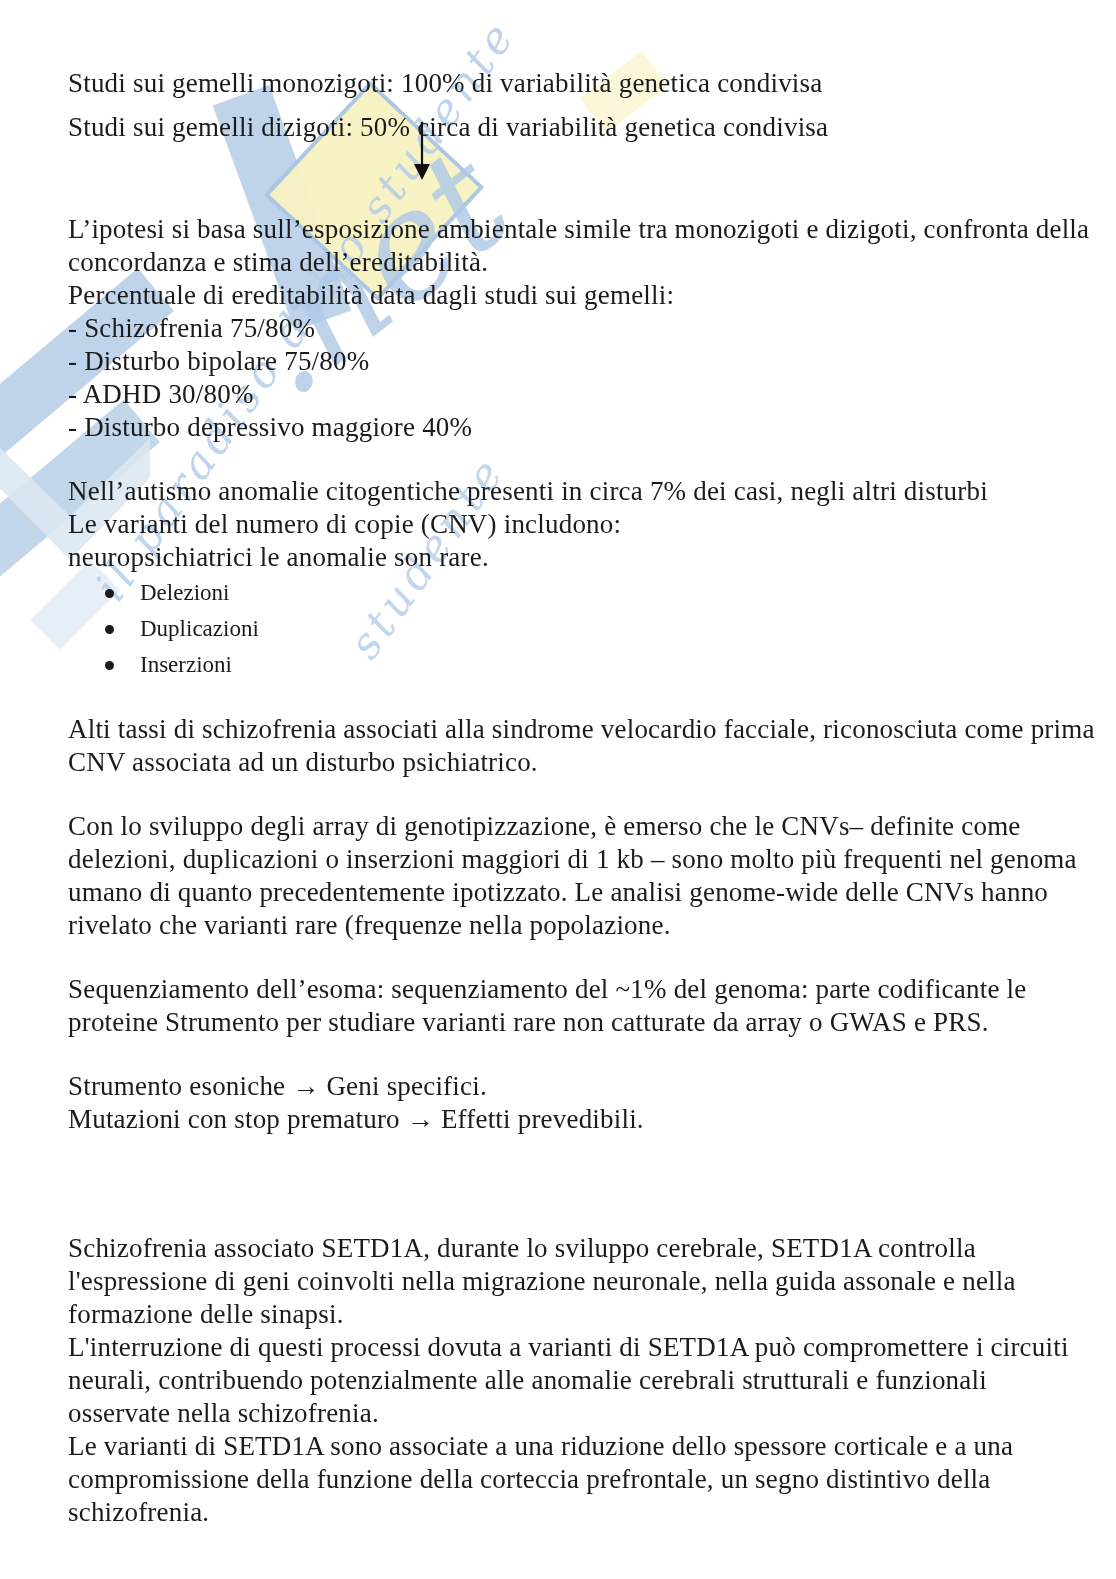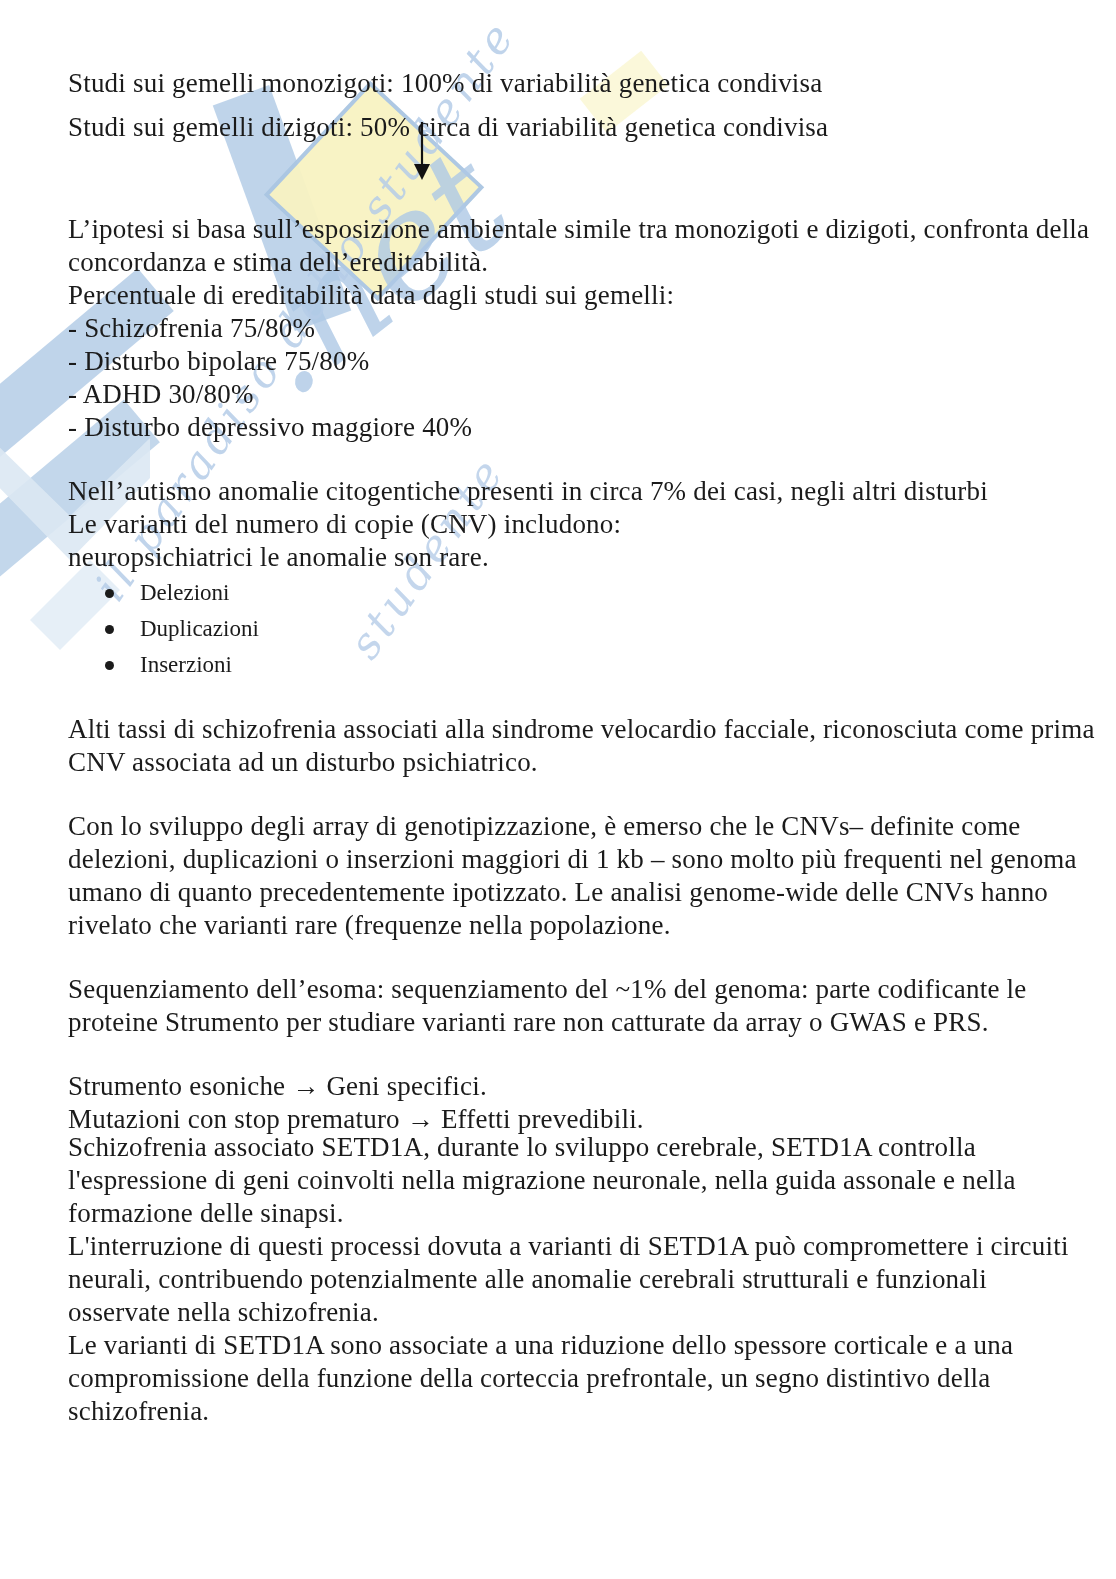--- a/index.html
+++ b/index.html
@@ -115,21 +115,21 @@
   <div class="content-block" style="top:973px">
     <div class="line"><span class="bold-lead">Sequenziamento dell’esoma</span><span>: sequenziamento del ~1% del genoma: parte codificante le</span></div>
     <div class="line">proteine Strumento per studiare varianti rare non catturate da array o GWAS e PRS.</div>
   </div>
 
   <div class="content-block" style="top:1070px">
     <div class="line">Strumento esoniche → Geni specifici.</div>
     <div class="line">Mutazioni con stop prematuro → Effetti prevedibili.</div>
   </div>
 
-  <div class="content-block" style="top:1131px">
+  <div class="content-block" style="top:1232px">
     <div class="line">Schizofrenia associato SETD1A, durante lo sviluppo cerebrale, SETD1A controlla</div>
     <div class="line">l'espressione di geni coinvolti nella migrazione neuronale, nella guida assonale e nella</div>
     <div class="line">formazione delle sinapsi.</div>
     <div class="line">L'interruzione di questi processi dovuta a varianti di SETD1A può compromettere i circuiti</div>
     <div class="line">neurali, contribuendo potenzialmente alle anomalie cerebrali strutturali e funzionali</div>
     <div class="line">osservate nella schizofrenia.</div>
     <div class="line">Le varianti di SETD1A sono associate a una riduzione dello spessore corticale e a una</div>
     <div class="line">compromissione della funzione della corteccia prefrontale, un segno distintivo della</div>
     <div class="line">schizofrenia.</div>
   </div>

